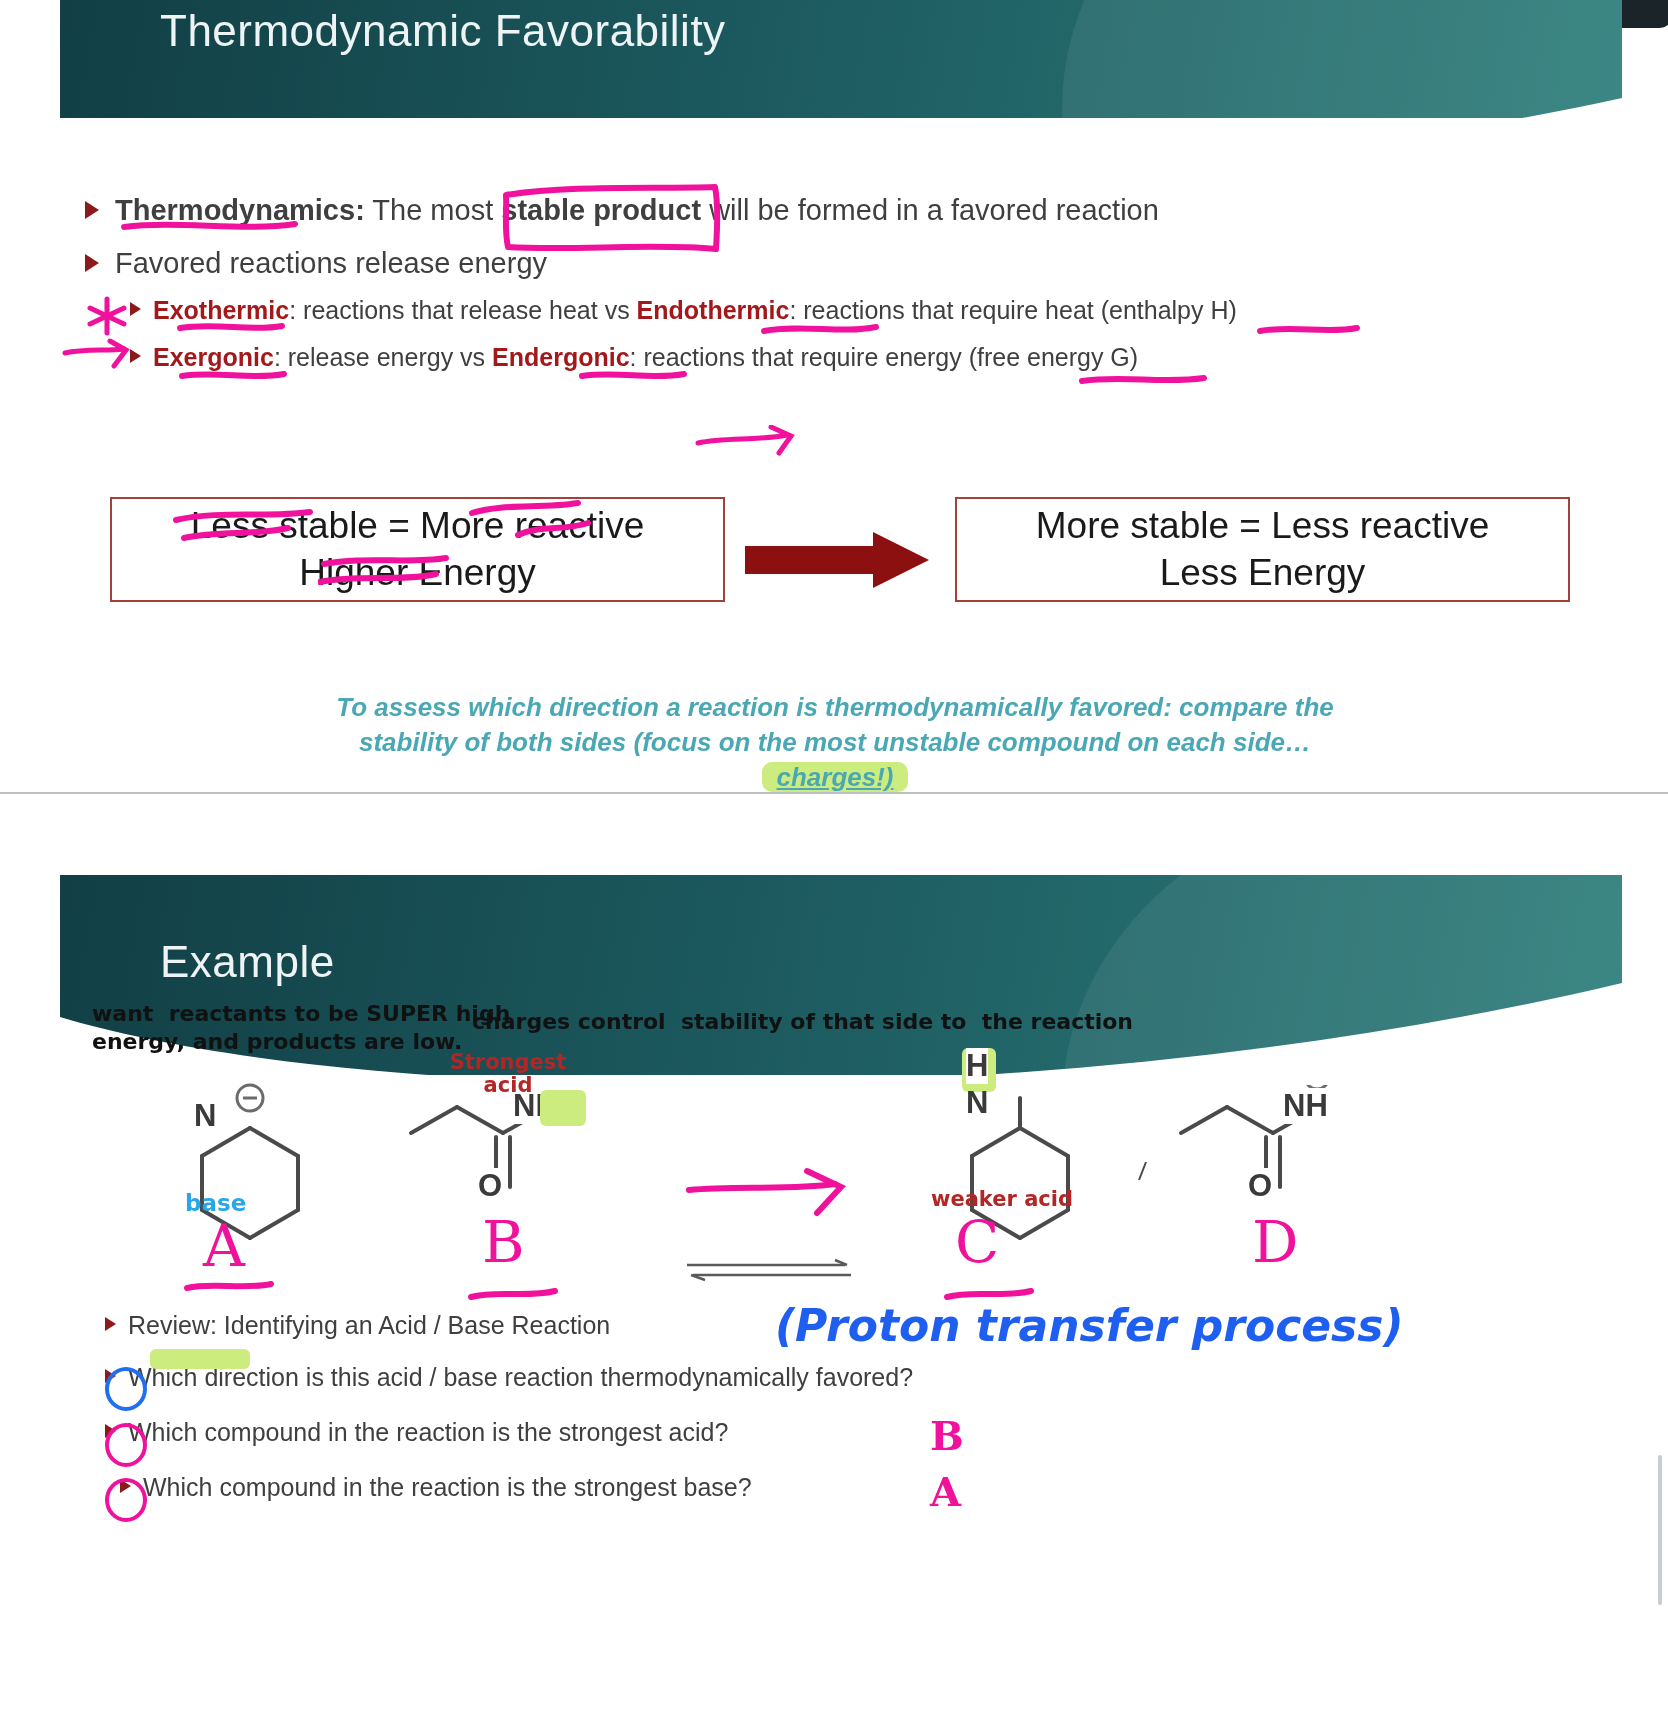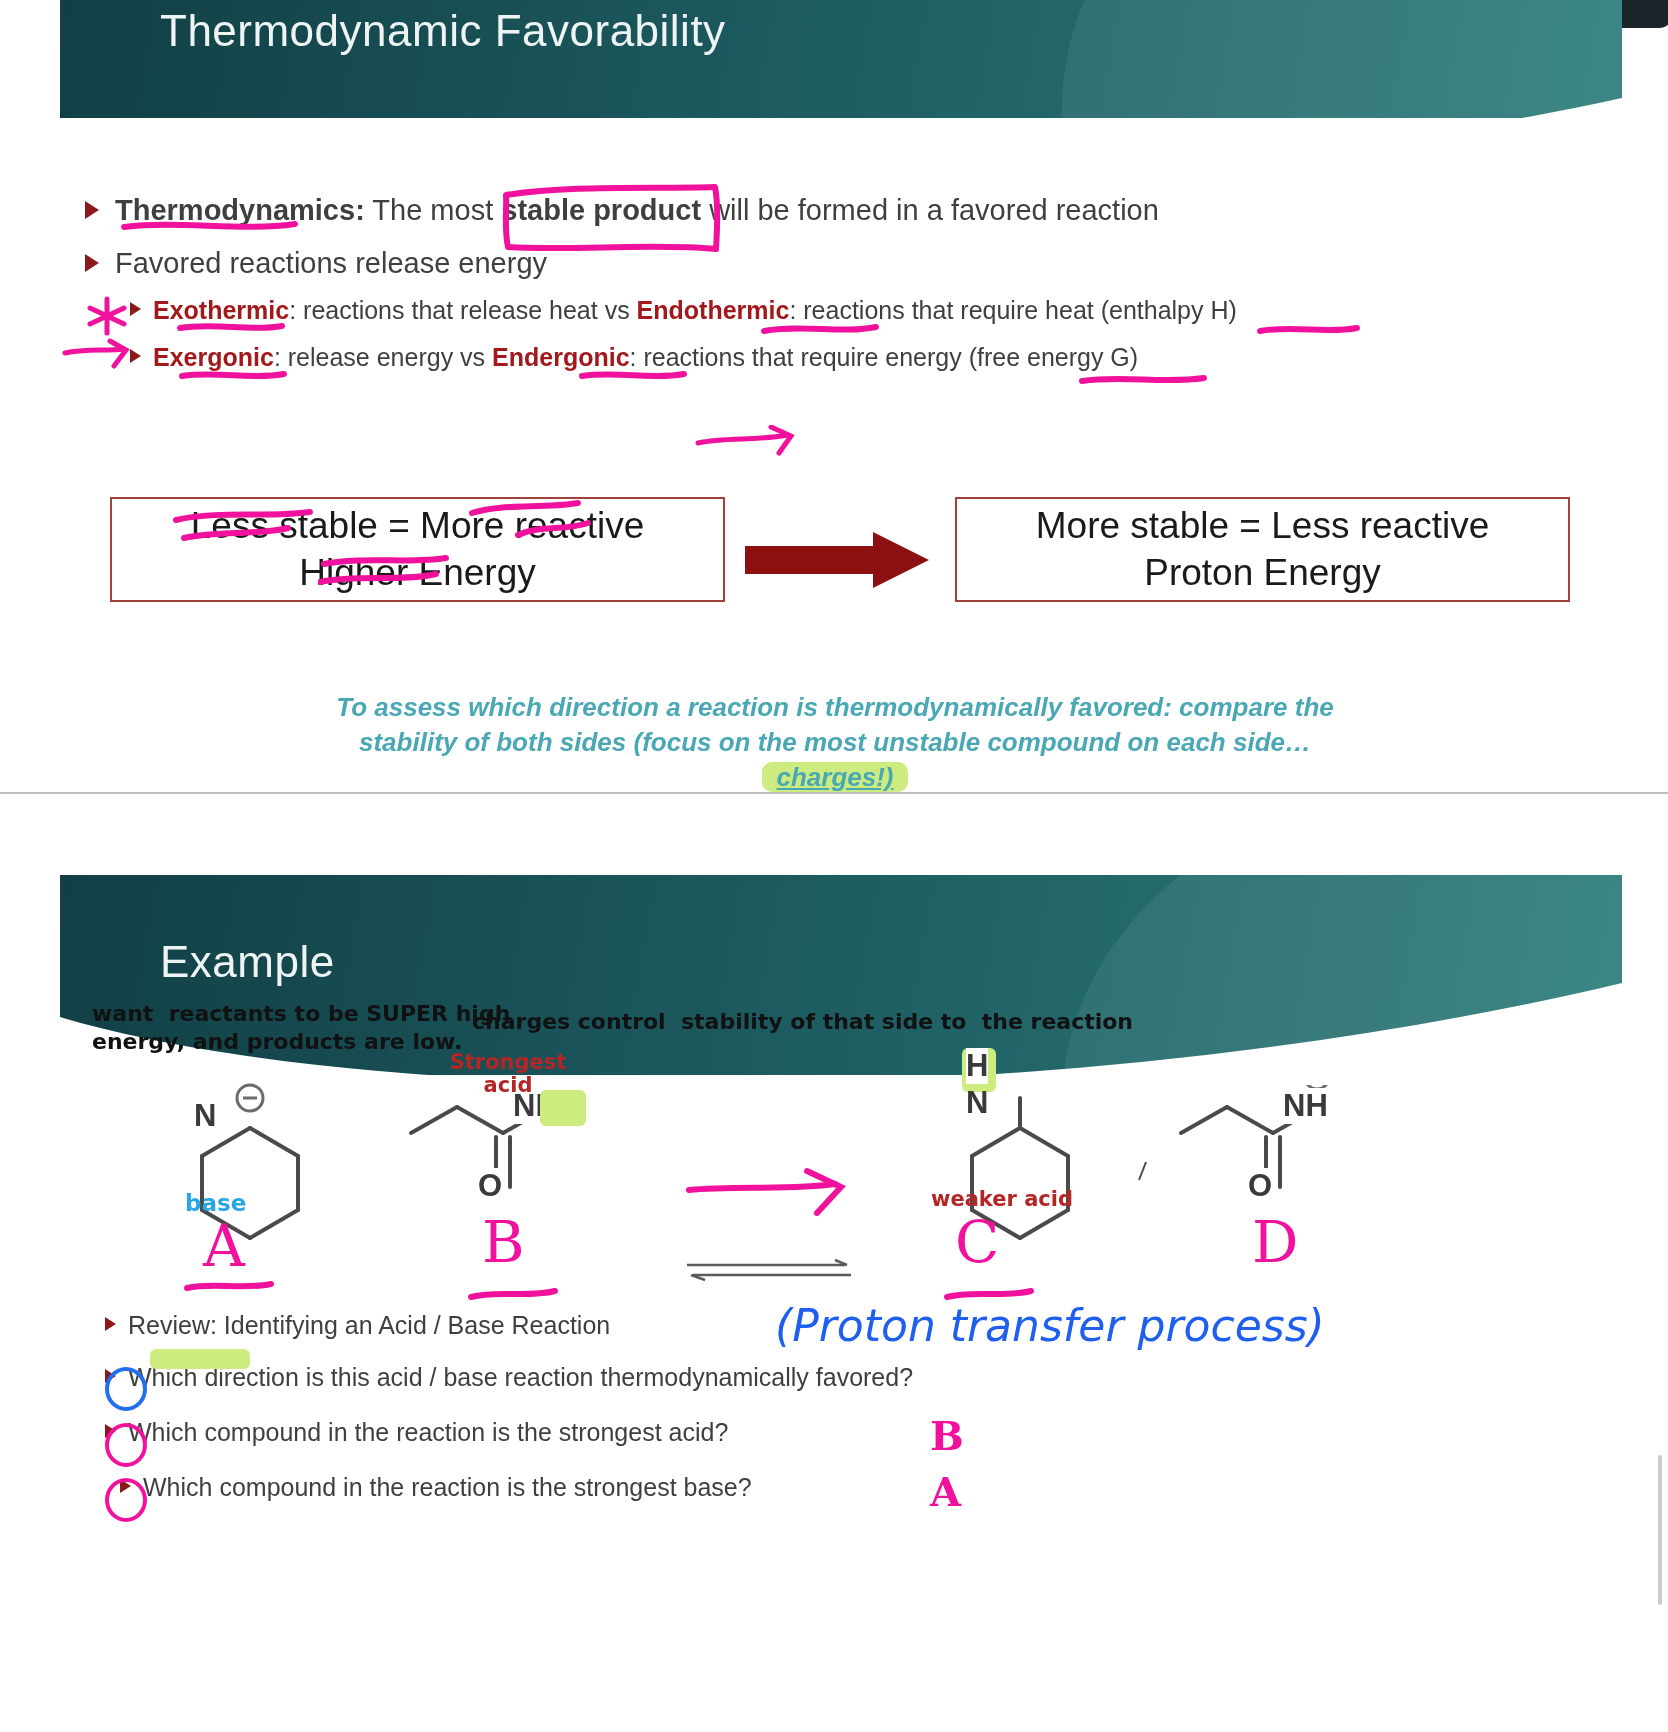--- a/index.html
+++ b/index.html
@@ -109,21 +109,21 @@
 
   
   .ink { position:absolute; left:0; top:0; width:1668px; height:1732px;
          pointer-events:none; }
 
   
   .hw { position:absolute; font-family:"DejaVu Sans", sans-serif; white-space:pre; }
   .hw-black { color:#111; font-weight:bold; font-size:22px; line-height:1.25;}
   .hw-red   { color:#b42525; font-weight:bold; font-size:21px; line-height:1.1; text-align:center;}
   .hw-blue  { color:#2aa6e8; font-weight:bold; font-size:23px; }
-  .hw-bluebig{ color:#1f5ff0; font-weight:normal; font-size:44px; font-style:italic;}
+  .hw-bluebig{ color:#1f5ff0; font-weight:bold; font-size:44px; font-style:italic;}
   .hw-pink-letter{ color:#f0119c; font-weight:normal; font-size:58px; font-family:"DejaVu Serif", serif;}
   .hw-pink-ans{ color:#f0119c; font-weight:bold; font-size:40px; font-family:"DejaVu Serif", serif;}
 
   
   .mol { position:absolute; }
   .atom { position:absolute; font-family:"Liberation Sans", sans-serif;
           font-weight:bold; color:#3a3a3a; font-size:31px; background:#fff; }
 
   .chem-arrow { position:absolute; }
 
@@ -204,21 +204,21 @@
 
   <div class="block-arrow" style="left:745px; top:530px;">
     <svg width="185" height="60" viewBox="0 0 185 60" xmlns="http://www.w3.org/2000/svg">
       <path d="M0 16 L128 16 L128 2 L184 30 L128 58 L128 44 L0 44 Z" fill="#8c1010"></path>
     </svg>
   </div>
 
   <div class="ebox" style="left:955px; top:497px; width:615px; height:105px;">
     <div>
       <div>More stable = Less reactive</div>
-      <div>Proton Energy</div>
+      <div>Less Energy</div>
     </div>
   </div>
 
   <div class="teal-note" style="left:210px; top:690px; width:1250px;">
     <div>To assess which direction a reaction is thermodynamically favored: compare the</div>
     <div>stability of both sides (focus on the most unstable compound on each side…</div>
     <div><span class="hl-green">charges!)</span></div>
   </div>
 </div>
 

